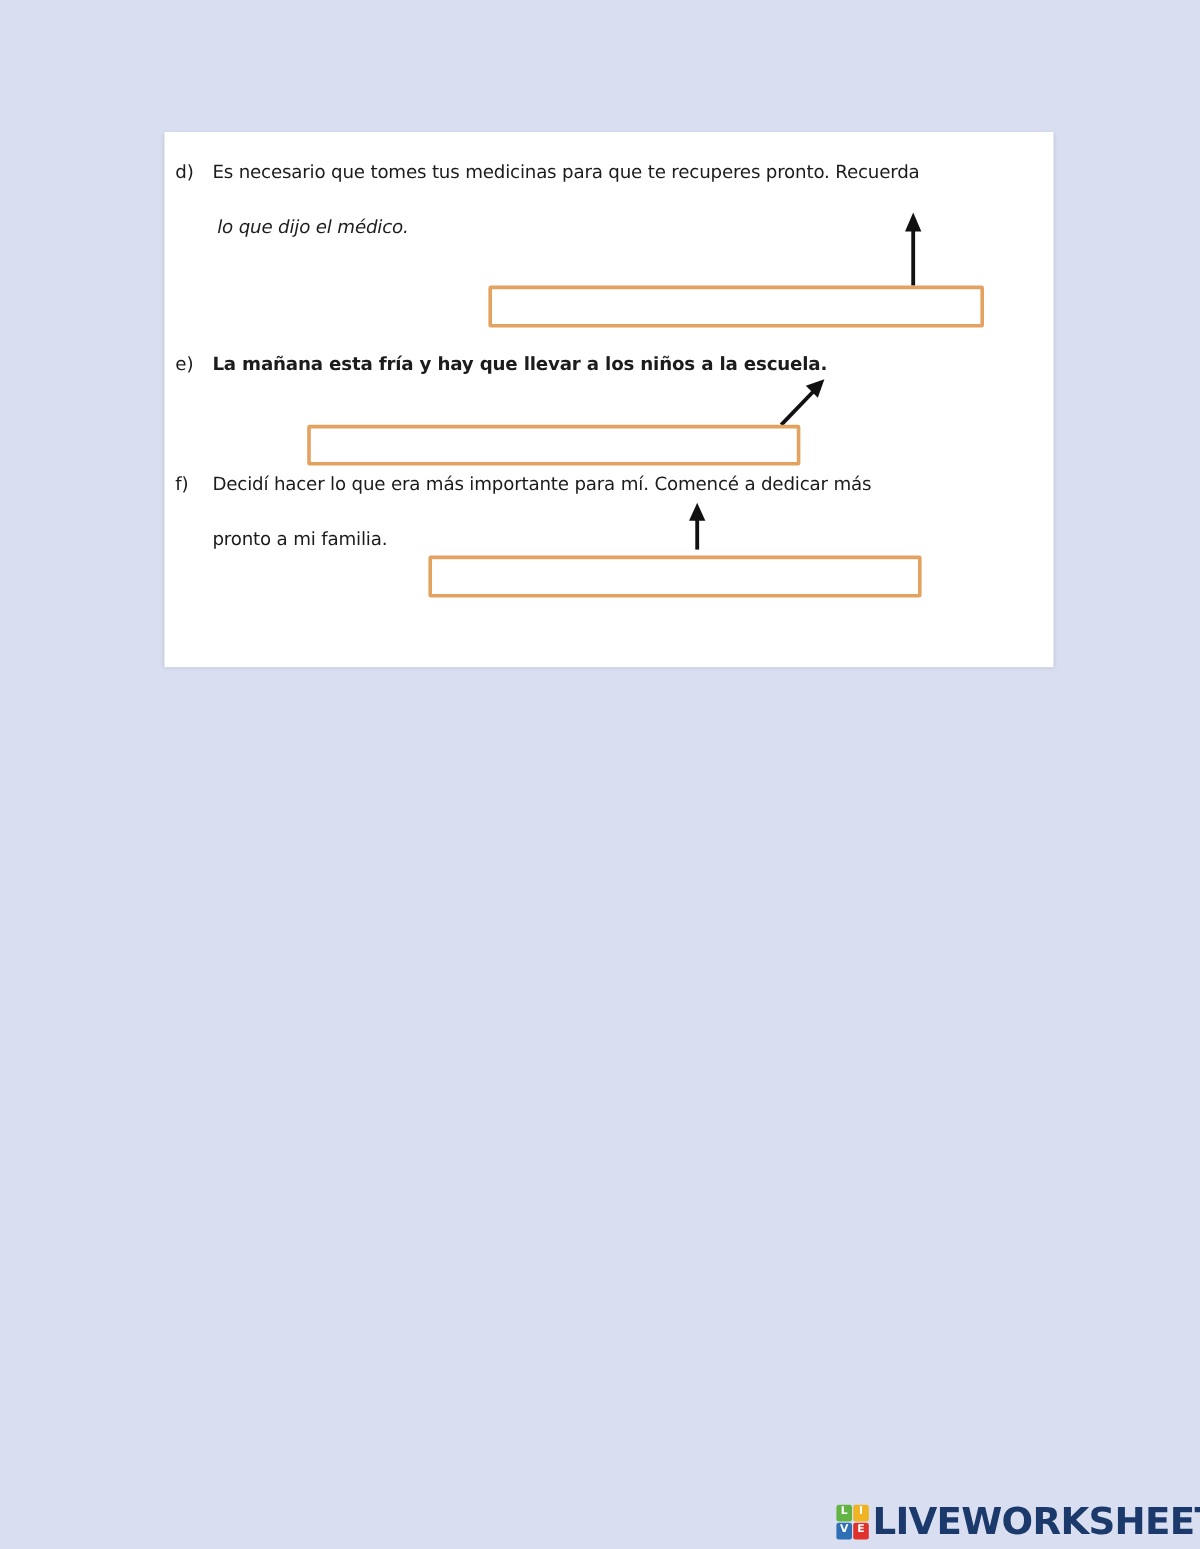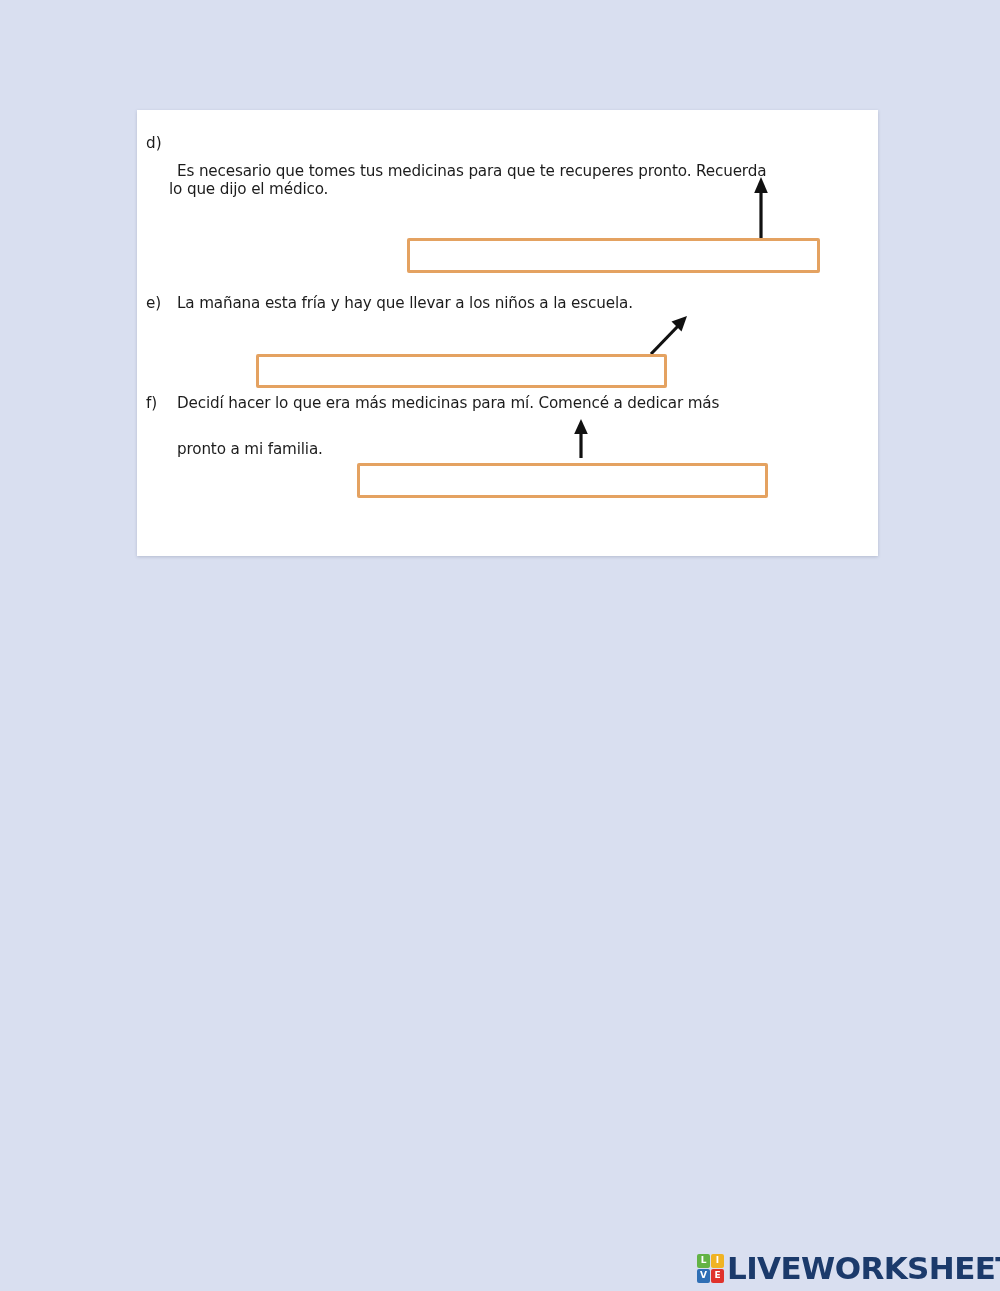--- a/index.html
+++ b/index.html
@@ -51,25 +51,25 @@
     left: 9px;
     color: #1c1c1c;
     font-family: "DejaVu Sans", sans-serif;
     font-size: 15.2px;
     font-weight: 500;
     white-space: nowrap;
   }
 
   
   #item-d .item-marker { top: 6px; }
-  #item-d .line-1 { left: 40px; top: 6px; margin-top: 28px; }
-  #item-d .line-2 { left: 32px; top: 52px; }
+  #item-d .line-1 { left: 40px; top: 6px; }
+  #item-d .line-2 { left: 44px; top: 52px; font-style: italic; }
 
   #item-e .item-marker { top: 6px; }
-  #item-e .line-1 { left: 40px; top: 6px; }
+  #item-e .line-1 { left: 40px; top: 6px; font-weight: bold; }
 
   #item-f .item-marker { top: 6px; }
   #item-f .line-1 { left: 40px; top: 6px; }
   #item-f .line-2 { left: 40px; top: 52px; }
 
   
   .answer-box {
     position: absolute;
     box-sizing: border-box;
     background: #ffffff;
@@ -175,21 +175,21 @@
     <svg class="arrow-svg" id="arrow-e" width="44" height="44" viewBox="0 0 44 44">
       <line x1="4" y1="40" x2="32" y2="11" stroke="#111111" stroke-width="3.2"></line>
       <polygon points="40,2 24.5,7.5 34.5,17.5" fill="#111111"></polygon>
     </svg>
 
     <input class="answer-box" id="answer-box-e" type="text" placeholder="" style="">
   </div>
 
   <div class="exercise-item" id="item-f">
     <span class="item-marker">f)</span>
-    <span class="item-text-line line-1">Decidí hacer lo que era más medicinas para mí. Comencé a dedicar más</span>
+    <span class="item-text-line line-1">Decidí hacer lo que era más importante para mí. Comencé a dedicar más</span>
     <span class="item-text-line line-2">pronto a mi familia.</span>
 
     <svg class="arrow-svg" id="arrow-f" width="24" height="42" viewBox="0 0 24 42">
       <line x1="12" y1="40" x2="12" y2="13" stroke="#111111" stroke-width="3.2"></line>
       <polygon points="12,1 5.2,16 18.8,16" fill="#111111"></polygon>
     </svg>
 
     <input class="answer-box" id="answer-box-f" type="text" placeholder="" style="">
   </div>
 

